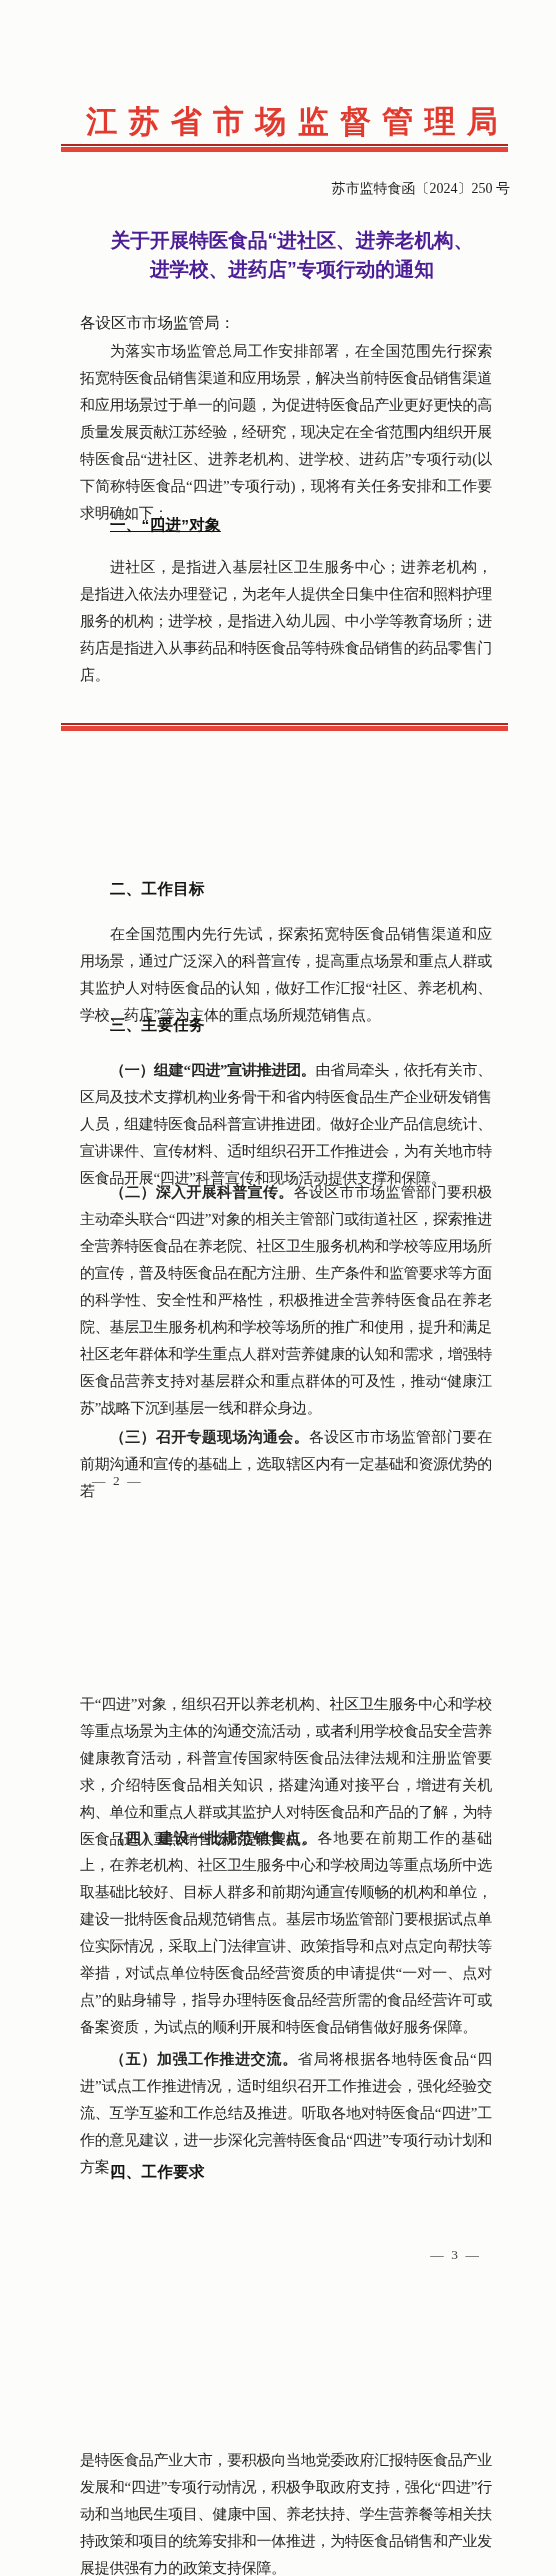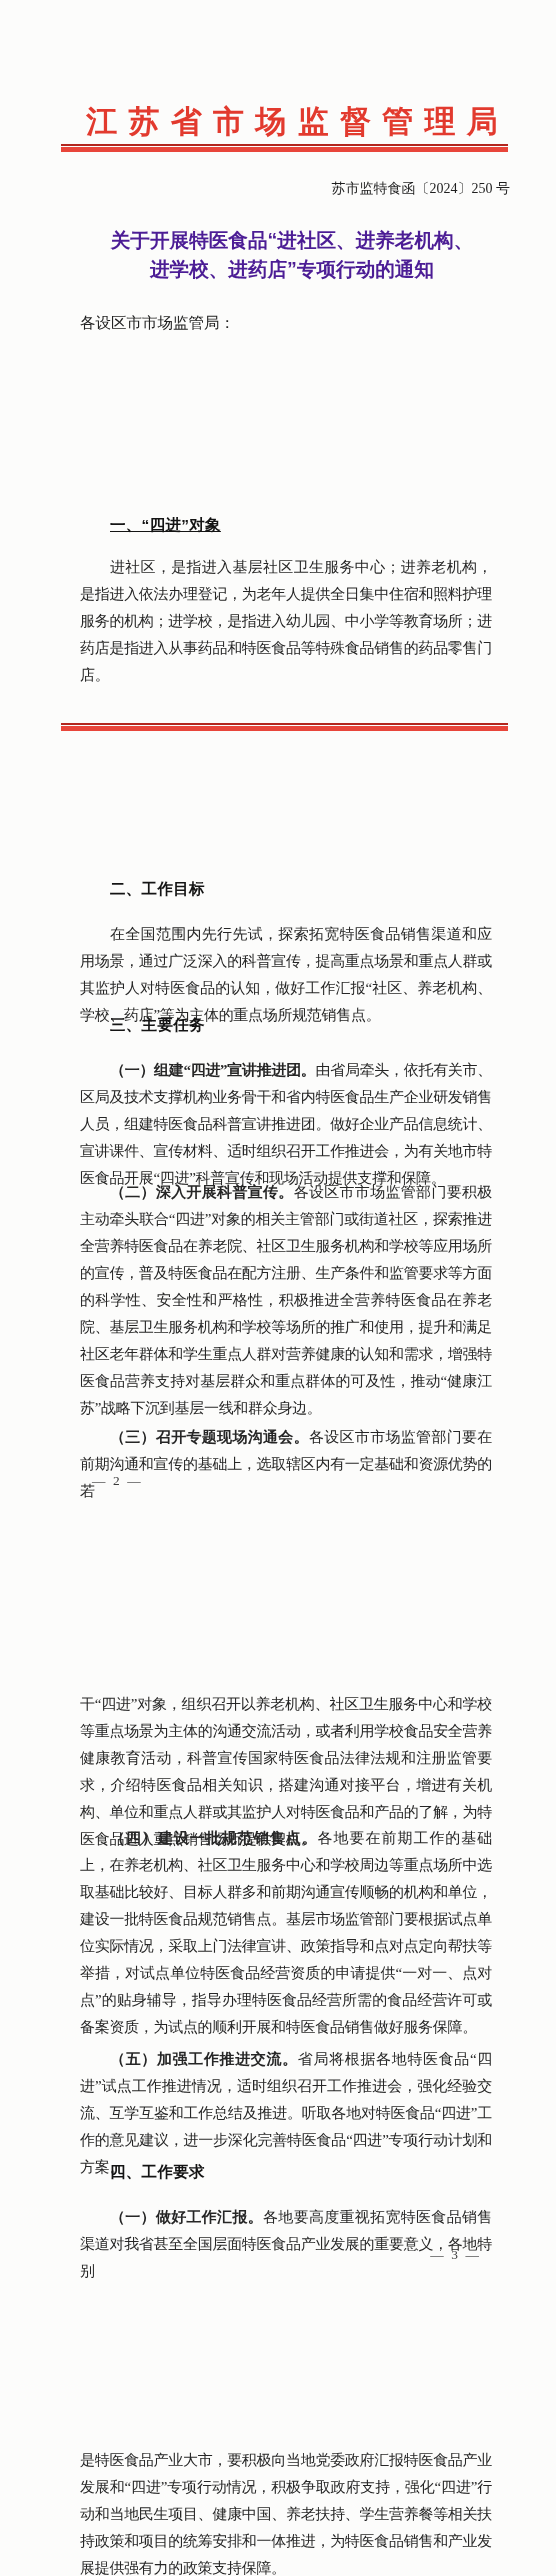--- a/index.html
+++ b/index.html
@@ -79,20 +79,21 @@
 
     <div class="doc-number">苏市监特食函〔2024〕250 号</div>
 
     <div class="doc-title">
       <div>关于开展特医食品“进社区、进养老机构、</div>
       <div>进学校、进药店”专项行动的通知</div>
     </div>
 
     <div class="salutation">各设区市市场监管局：</div>
 
+    <p class="para indent" style="top:323px;">为落实市场监管总局工作安排部署，在全国范围先行探索拓宽特医食品销售渠道和应用场景，解决当前特医食品销售渠道和应用场景过于单一的问题，为促进特医食品产业更好更快的高质量发展贡献江苏经验，经研究，现决定在全省范围内组织开展特医食品“进社区、进养老机构、进学校、进药店”专项行动(以下简称特医食品“四进”专项行动)，现将有关任务安排和工作要求明确如下：</p>
 
     <div class="heading" style="top:515px;text-decoration:underline;">一、“四进”对象</div>
 
     <p class="para indent" style="top:539px;">进社区，是指进入基层社区卫生服务中心；进养老机构，是指进入依法办理登记，为老年人提供全日集中住宿和照料护理服务的机构；进学校，是指进入幼儿园、中小学等教育场所；进药店是指进入从事药品和特医食品等特殊食品销售的药品零售门店。</p>
 
     <div class="red-rule rule-bottom">
       <div class="thin"></div>
       <div class="thick"></div>
     </div>
   </section>
@@ -125,23 +126,20 @@
     <p class="para indent" style="top:485px;">
       <b>（五）加强工作推进交流。</b><span>省局将根据各地特医食品“四进”试点工作推进情况，适时组织召开工作推进会，强化经验交流、互学互鉴和工作总结及推进。听取各地对特医食品“四进”工作的意见建议，进一步深化完善特医食品“四进”专项行动计划和方案。</span>
     </p>
 
     <p class="para indent" style="top:264px;">
       <b>（四）建设一批规范销售点。</b><span>各地要在前期工作的基础上，在养老机构、社区卫生服务中心和学校周边等重点场所中选取基础比较好、目标人群多和前期沟通宣传顺畅的机构和单位，建设一批特医食品规范销售点。基层市场监管部门要根据试点单位实际情况，采取上门法律宣讲、政策指导和点对点定向帮扶等举措，对试点单位特医食品经营资质的申请提供“一对一、点对点”的贴身辅导，指导办理特医食品经营所需的食品经营许可或备案资质，为试点的顺利开展和特医食品销售做好服务保障。</span>
     </p>
 
     <div class="heading" style="top:616px;">四、工作要求</div>
 
-    <p class="para indent" style="top:643px;">
-      <b>（一）做好工作汇报。</b><span>各地要高度重视拓宽特医食品销售渠道对我省甚至全国层面特医食品产业发展的重要意义，各地特别</span>
-    </p>
 
     <div class="page-number pn-right" style="top:701px;">— 3 —</div>
   </section>
 
   <section class="page" id="page-4">
     <p class="para" style="top:114px;">是特医食品产业大市，要积极向当地党委政府汇报特医食品产业发展和“四进”专项行动情况，积极争取政府支持，强化“四进”行动和当地民生项目、健康中国、养老扶持、学生营养餐等相关扶持政策和项目的统筹安排和一体推进，为特医食品销售和产业发展提供强有力的政策支持保障。</p>
 
     <p class="para indent" style="top:239px;">
       
     </p>

